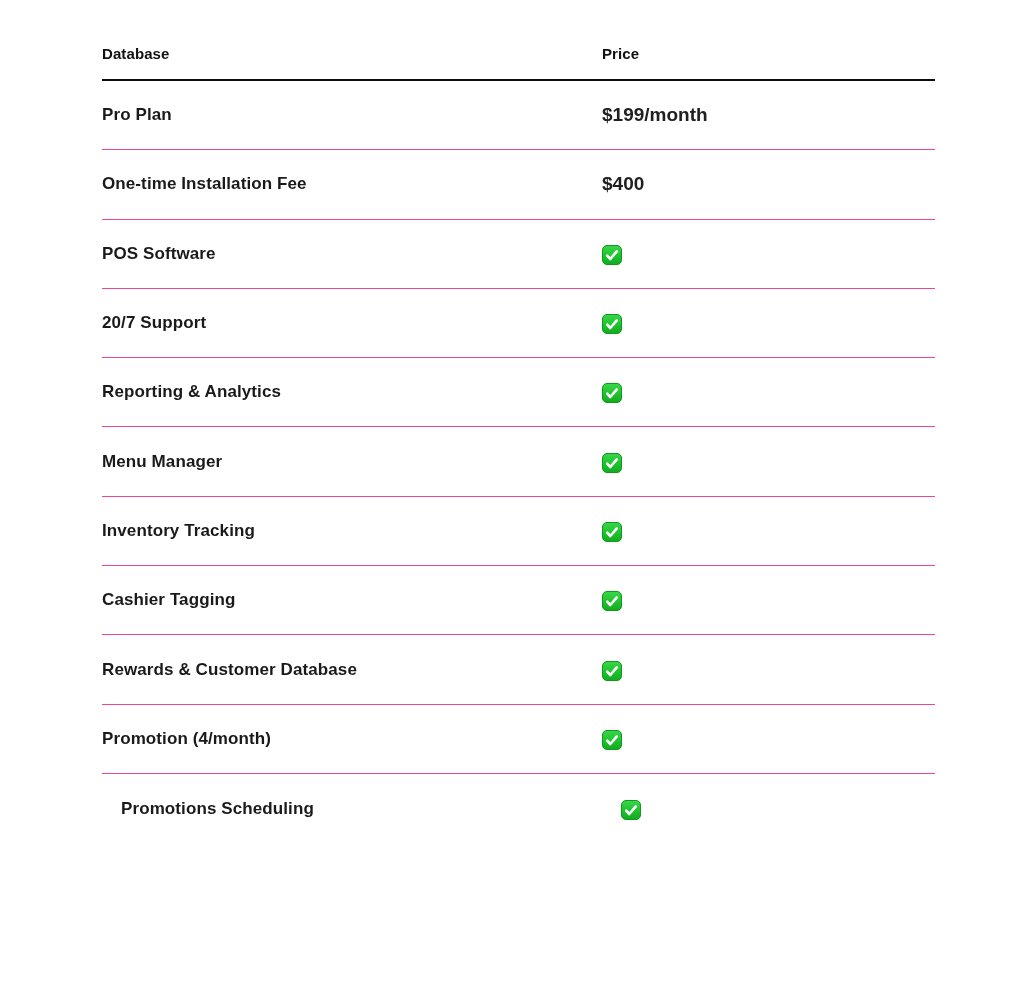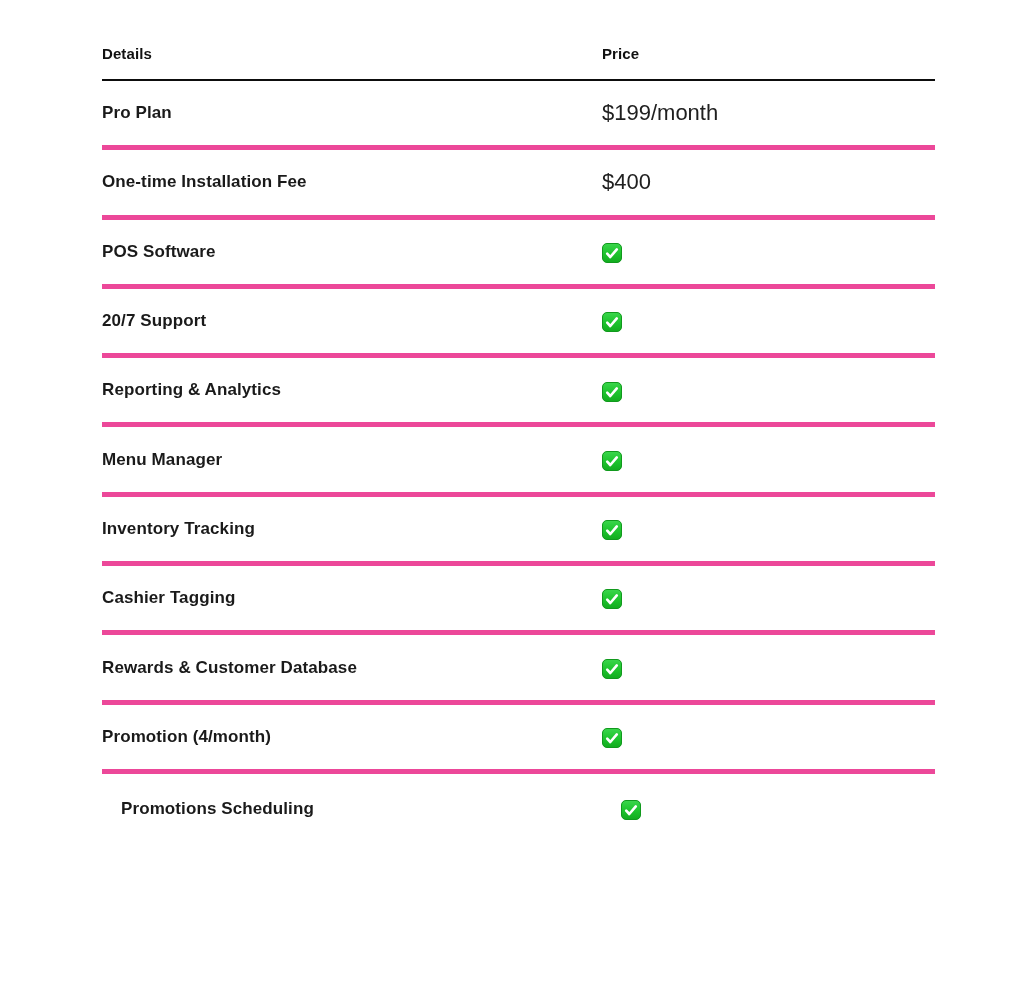--- a/index.html
+++ b/index.html
@@ -26,34 +26,34 @@
   .th {
     font-size: 15px;
     font-weight: 700;
     letter-spacing: 0.1px;
     color: #111111;
   }
   .tr {
     display: flex;
     align-items: center;
     height: 69.3px;
-    border-bottom: 5px solid #ec4899;
+    border-bottom: 1px solid #ec4899;
   }
   .tr:last-child { border-bottom: none; margin-left: 19px; }
   .cell-details { flex: 0 0 500px; }
   .cell-price  { flex: 1 1 auto; }
   .td.label {
     font-size: 17px;
     font-weight: 700;
     color: #1a1a1a;
     letter-spacing: 0.1px;
   }
   .td.value {
-    font-size: 22px;
-    font-weight: 400;
+    font-size: 19px;
+    font-weight: 700;
     color: #202020;
   }
   .check-emoji {
     display: inline-block;
     width: 20px;
     height: 20px;
     vertical-align: middle;
   }
   .check-emoji svg { display: block; }
   .svg-defs { position: absolute; width: 0; height: 0; }
@@ -66,21 +66,21 @@
     <linearGradient id="check-grad" x1="0" y1="0" x2="0" y2="1">
       <stop offset="0" stop-color="#3bd64c"></stop>
       <stop offset="0.5" stop-color="#1ec52e"></stop>
       <stop offset="1" stop-color="#12ab1f"></stop>
     </linearGradient>
   </defs>
 </svg>
 
 <div class="table">
   <div class="thead">
-    <div class="th cell-details">Details</div>
+    <div class="th cell-details">Database</div>
     <div class="th cell-price">Price</div>
   </div>
   <div id="tbody">
   <div class="tr">
     <div class="td label cell-details">Pro Plan</div>
     <div class="td value cell-price">$199/month</div>
   </div>
 
 
 

